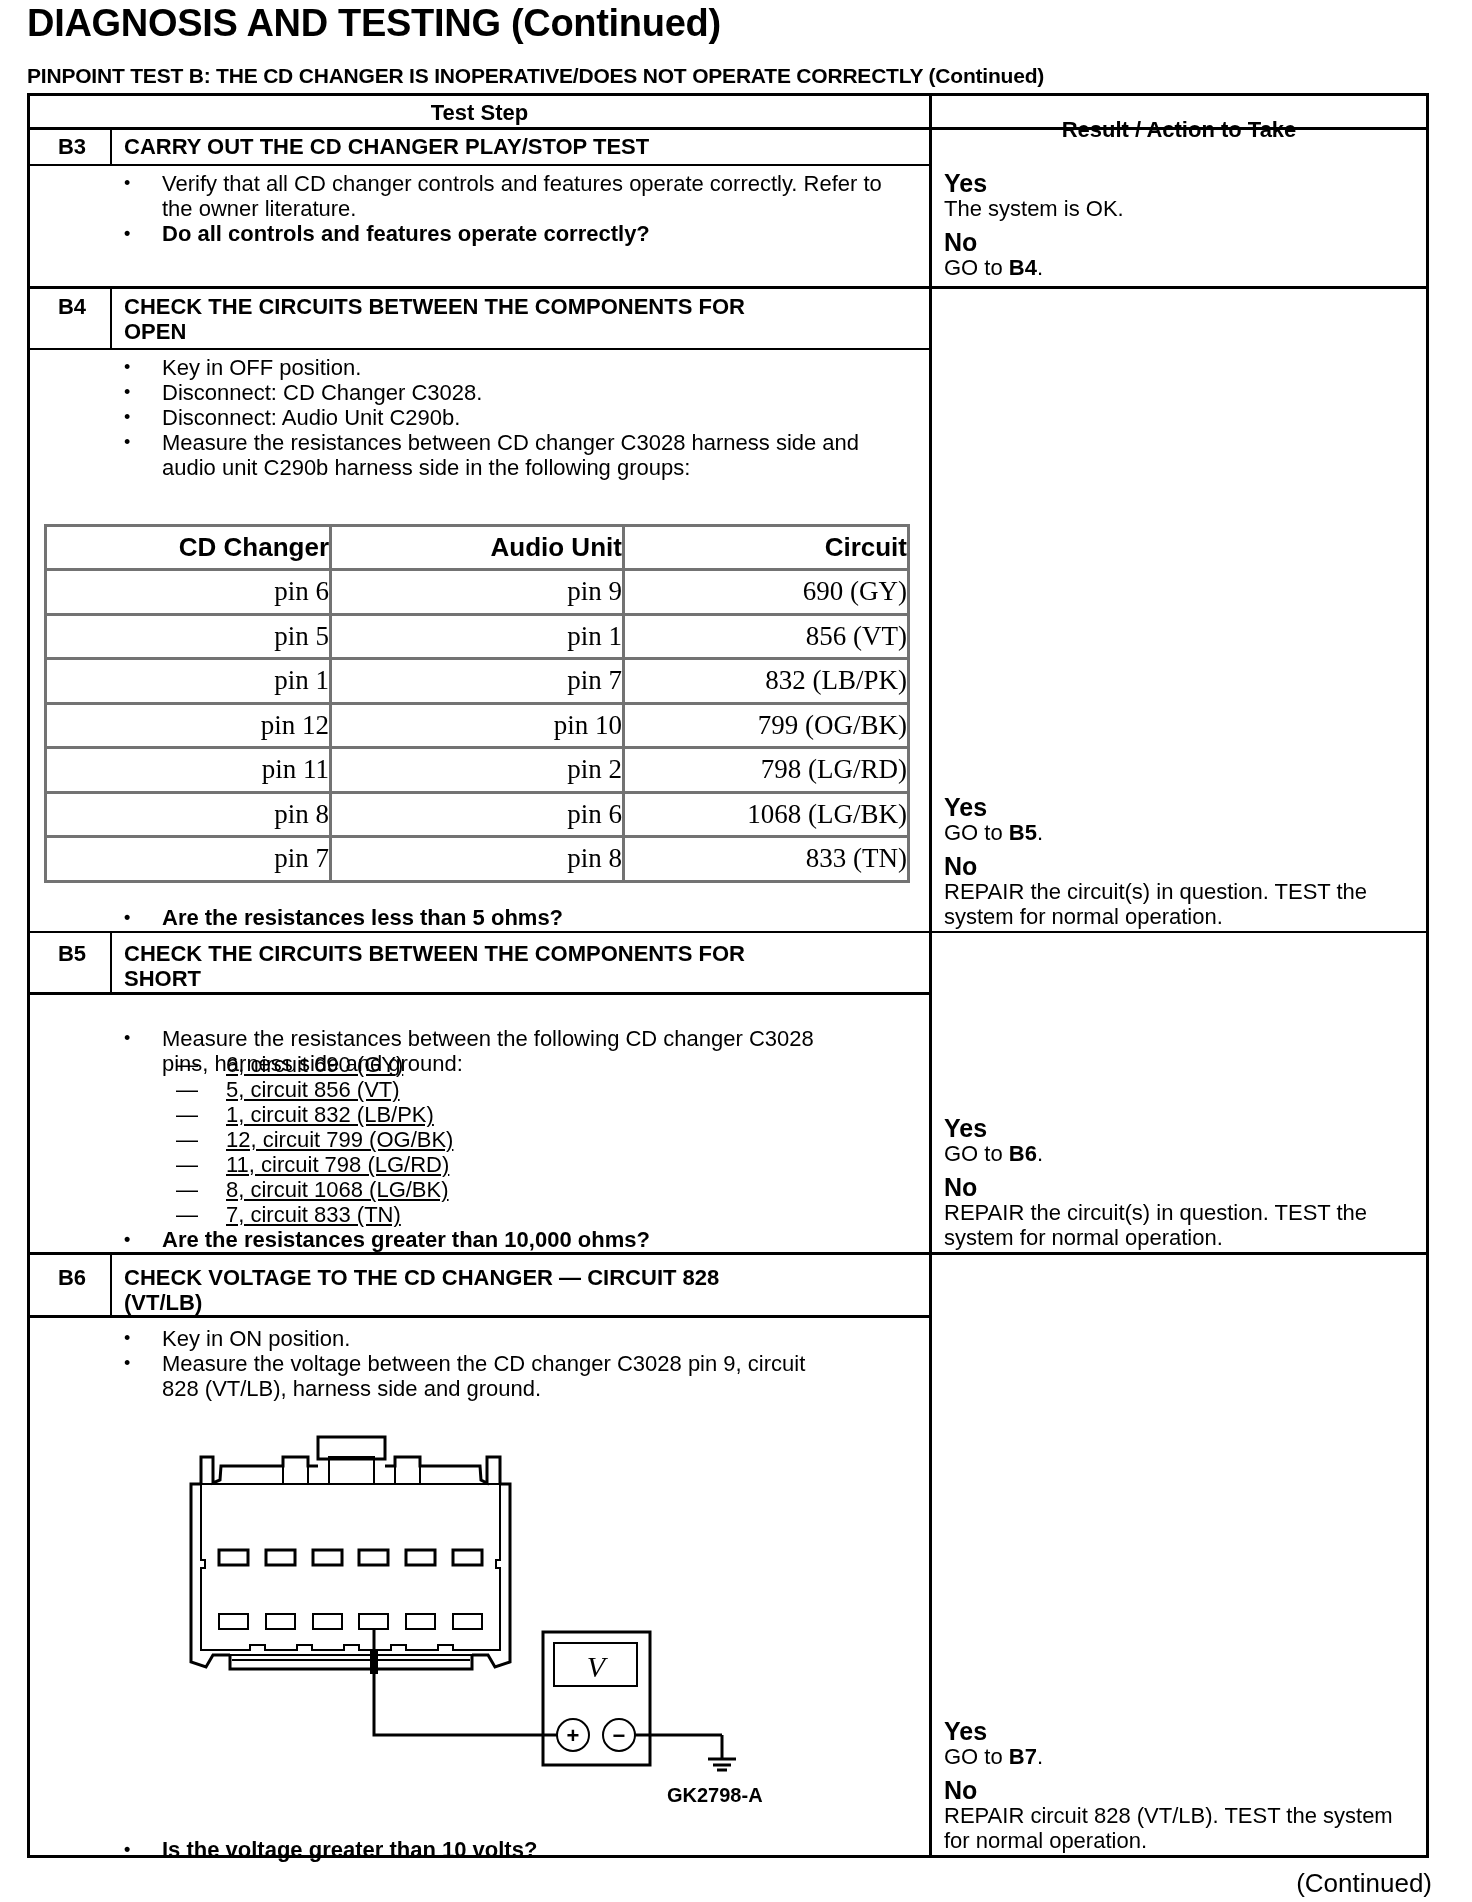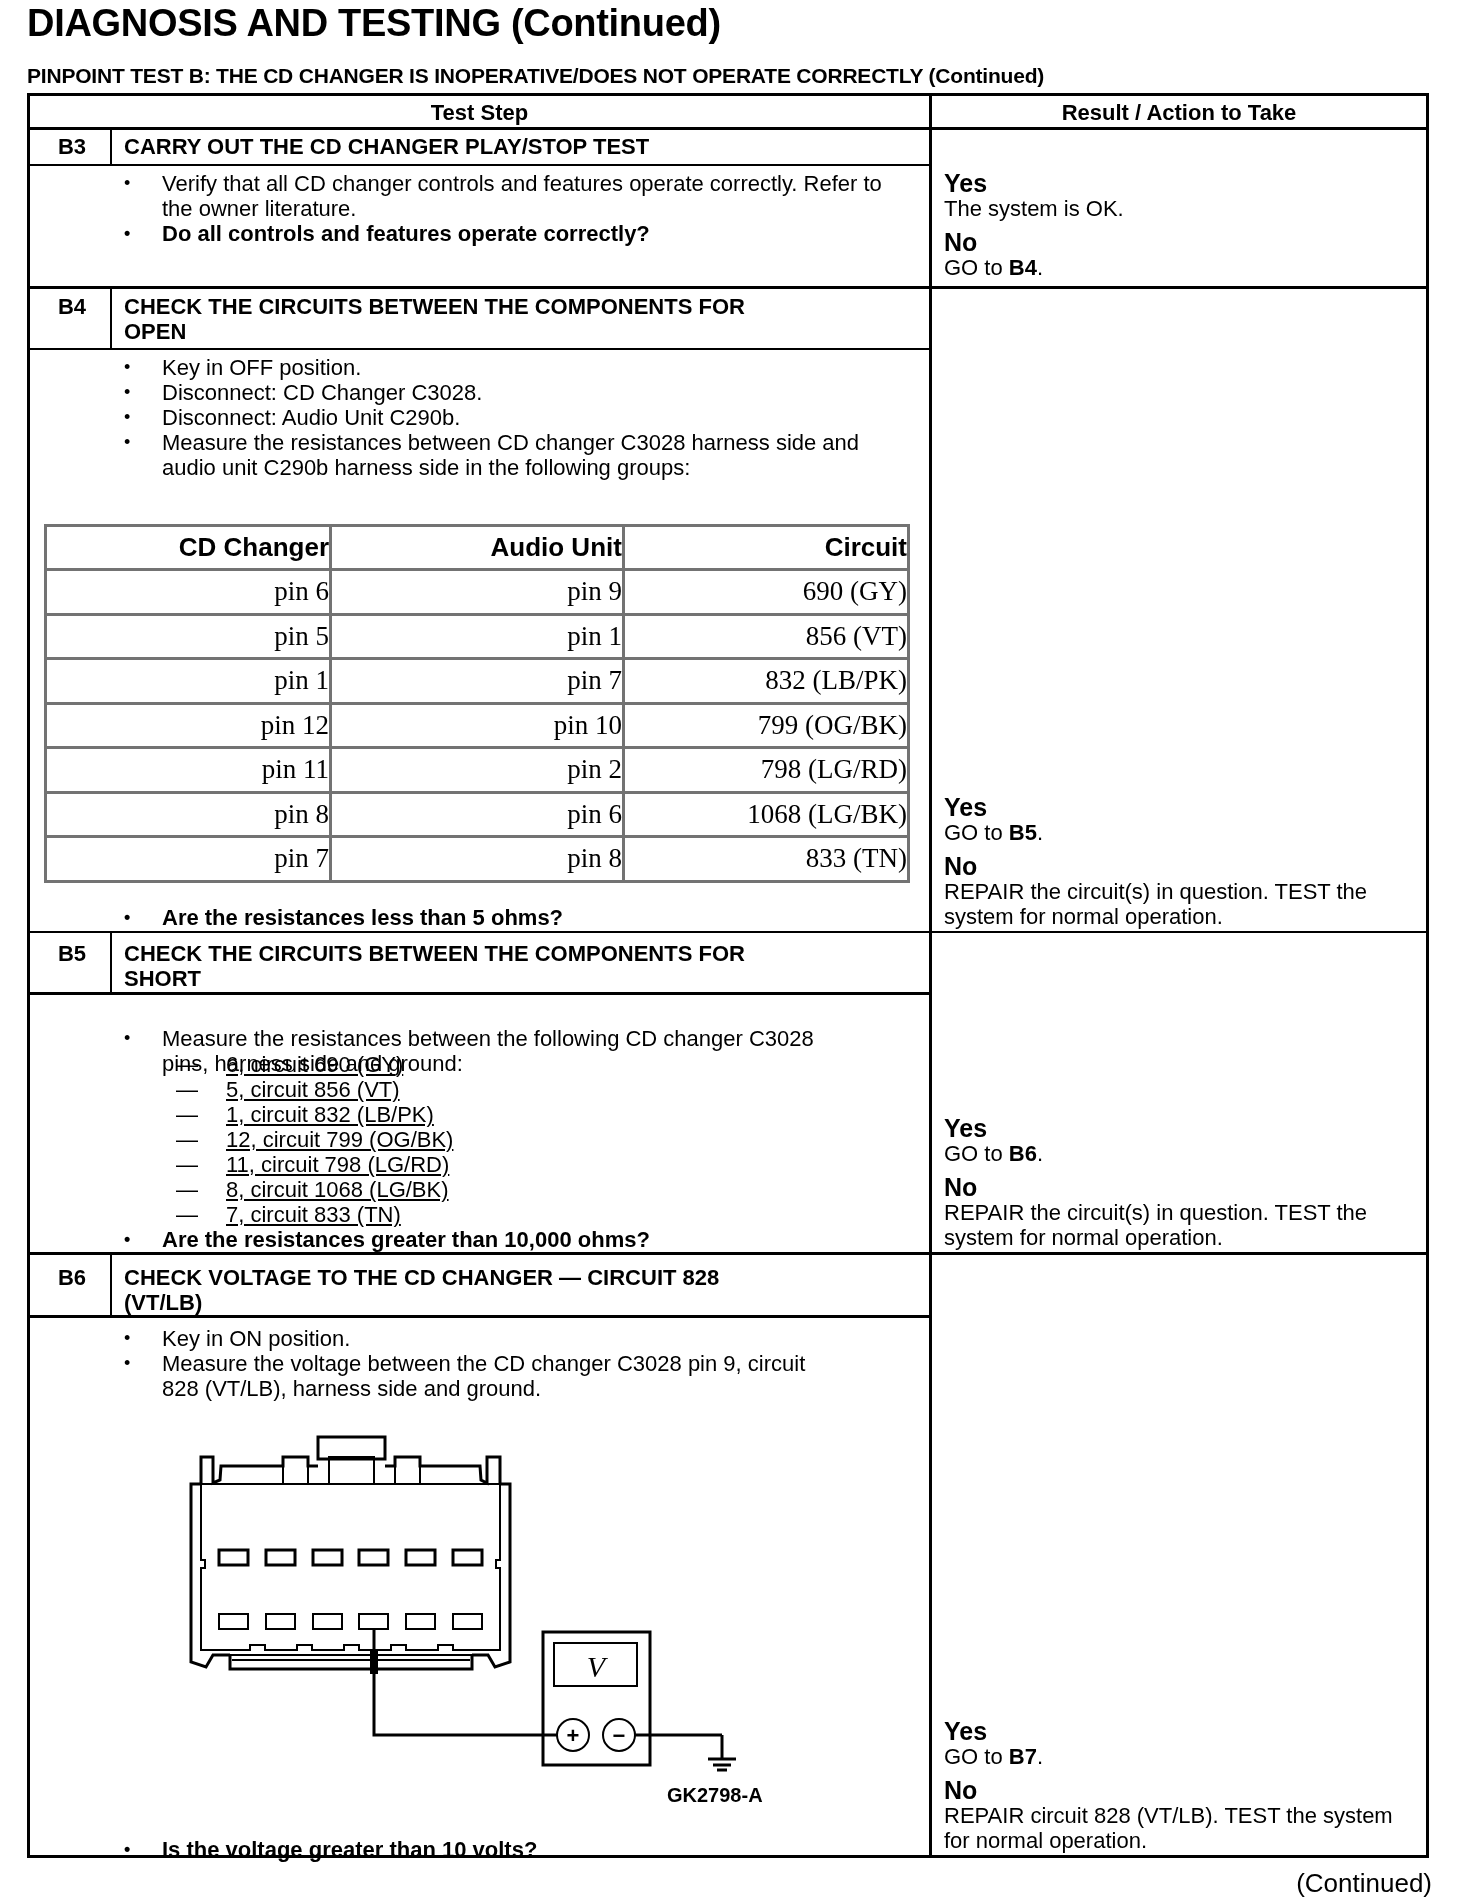--- a/index.html
+++ b/index.html
@@ -60,21 +60,21 @@
 <div class="hline" style="left:27px; top:931px; width:1402px; height:2px;"></div>
 
 <div class="vline" style="left:110px; top:932px; width:2px; height:62px;"></div>
 <div class="hline" style="left:27px; top:992px; width:904px; height:3px;"></div>
 <div class="hline" style="left:27px; top:1252px; width:1402px; height:3px;"></div>
 
 <div class="vline" style="left:110px; top:1254px; width:2px; height:63px;"></div>
 <div class="hline" style="left:27px; top:1315px; width:904px; height:3px;"></div>
 
 <div class="col-head" style="left:30px; width:899px;">Test Step</div>
-<div class="col-head" style="left:932px; width:494px;">Result / Action to Take</div>
+<div class="col-head" style="left:932px; width:494px;margin-top:17px;">Result / Action to Take</div>
 
 <div class="step-id" style="top:134px;">B3</div>
 <div class="step-title" style="top:134px;">CARRY OUT THE CD CHANGER PLAY/STOP TEST</div>
 <ul class="bullets" style="top:171px; width:780px;">
   <li>Verify that all CD changer controls and features operate correctly. Refer to the owner literature.</li>
   <li class="q">Do all controls and features operate correctly?</li>
 </ul>
 <div class="result" style="top:170px;">
   <span class="yn">Yes</span>
   <span class="act">The system is OK.</span>

